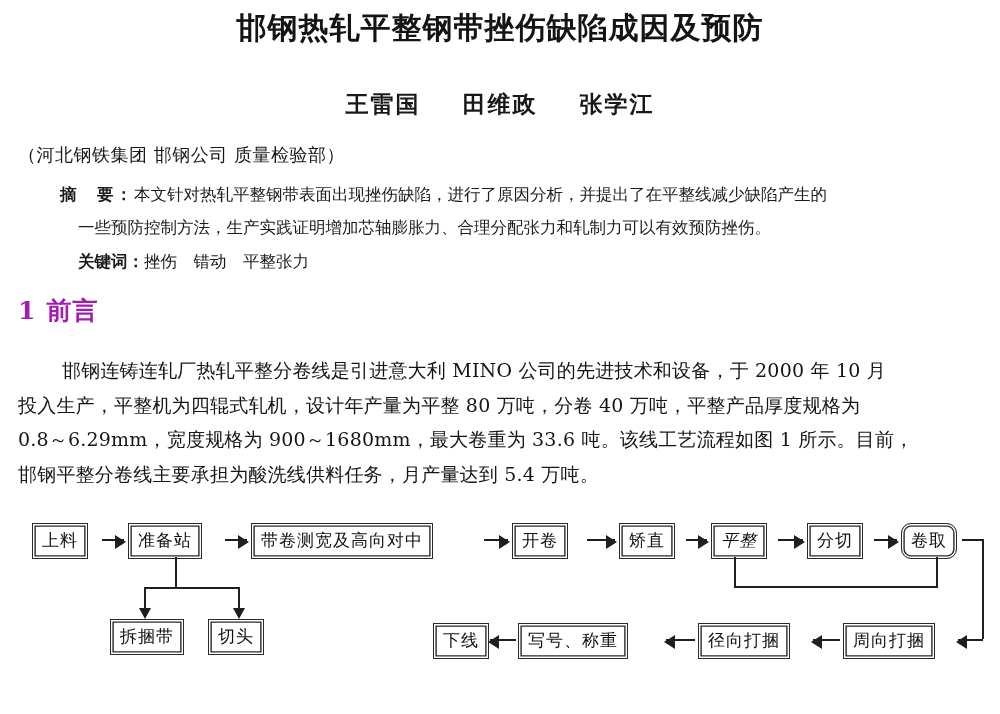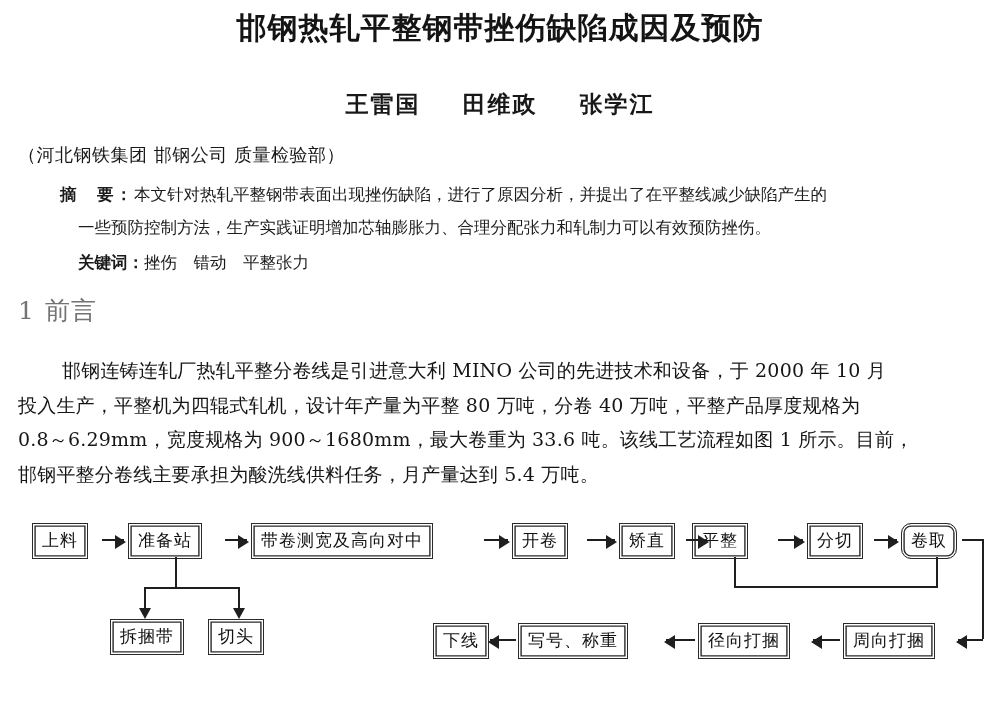--- a/index.html
+++ b/index.html
@@ -62,30 +62,31 @@
     font-weight: bold;
     letter-spacing: 2px;
   }
   .abs-line-1 { padding-left: 42px; }
   .abs-line-2 { padding-left: 60px; }
   .kw-line {
     margin-top: 2px;
     padding-left: 60px;
     font-size: 16.5px;
     line-height: 33px;
+    font-family: Liberation Mono, monospace;
   }
   .kw-line .lbl { font-weight: bold; }
 
   
   .section-head {
     margin-top: 14px;
     font-size: 25px;
-    font-weight: normal;
+    font-weight: bold;
     letter-spacing: 1px;
-    color: #737373;
+    color: #a21caf;
     line-height: 36px;
   }
   .section-num { margin-right: 10px; }
 
   
   .body-text {
     margin-top: 24px;
     font-size: 19px;
     line-height: 34.5px;
     letter-spacing: 0.2px;
@@ -209,21 +210,21 @@
     <div class="node inner" style="left:14px; top:14px;">上料</div>
 
     <div class="node inner" style="left:110px; top:14px;">准备站</div>
 
     <div class="node inner" style="left:233px; top:14px;">带卷测宽及高向对中</div>
 
     <div class="node inner" style="left:494px; top:14px;">开卷</div>
 
     <div class="node inner" style="left:601px; top:14px;">矫直</div>
 
-    <div class="node inner" style="left:674px; top:14px;">平整</div>
+    <div class="node inner" style="left:693px; top:14px;font-style:italic;">平整</div>
 
     <div class="node inner" style="left:789px; top:14px;">分切</div>
 
     <div class="node inner" style="left:883px; top:14px;border-radius:10px;">卷取</div>
 
     <div class="arrow-h" style="left:84px; top:30px; width:22px;"></div>
     <div class="arrow-h" style="left:207px; top:30px; width:22px;"></div>
     <div class="arrow-h" style="left:466px; top:30px; width:24px;"></div>
     <div class="arrow-h" style="left:569px; top:30px; width:28px;"></div>
     <div class="arrow-h" style="left:668px; top:30px; width:21px;"></div>

